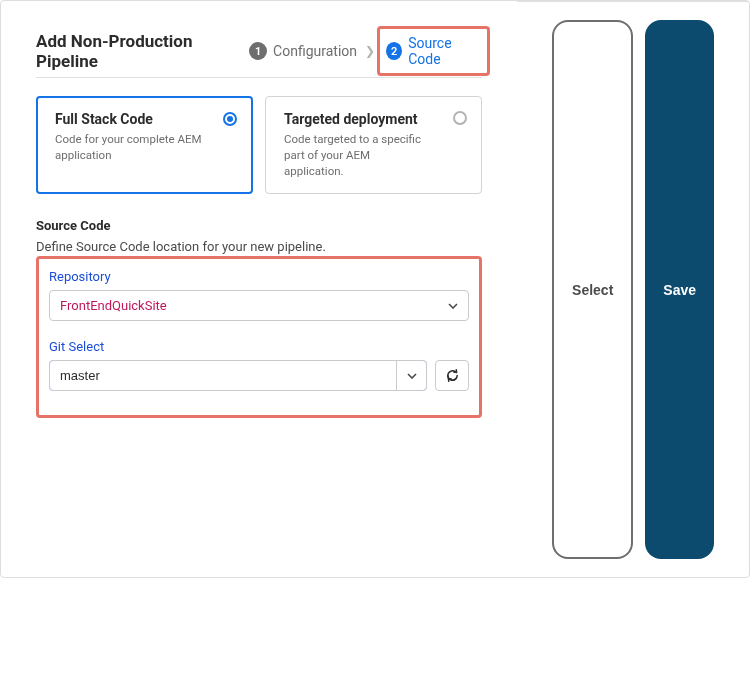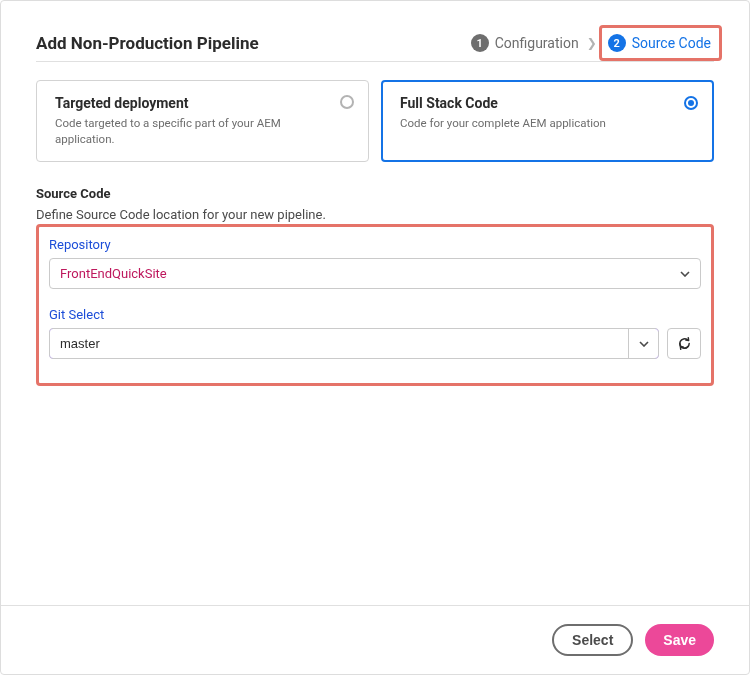--- a/index.html
+++ b/index.html
@@ -4,25 +4,25 @@
 <style>
   * { box-sizing: border-box; margin: 0; padding: 0; }
   body {
     font-family: -apple-system, BlinkMacSystemFont, "Segoe UI", Roboto, Arial, sans-serif;
     background: #fff;
     color: #2c2c2c;
     font-size: 13px;
   }
   .modal {
     width: 750px;
-    height: 675px;
+    height: 578px;
     border: 1px solid #ddd;
     border-radius: 4px;
     display: flex;
-    flex-direction: column;
+    flex-direction: row;
     background: #fff;
     position: relative;
   }
   .content {
     padding: 30px 35px 10px 35px;
     flex: 1;
     overflow: hidden;
   }
   .header-row {
     display: flex;
@@ -219,21 +219,21 @@
     font-weight: 600;
     cursor: pointer;
     border: none;
   }
   .btn-secondary {
     background: #fff;
     border: 2px solid #6e6e6e;
     color: #4b4b4b;
   }
   .btn-primary {
-    background: #ec4899;
+    background: #0c4a6e;
     color: #fff;
   }
   .field-block { margin-bottom: 18px; }
   svg { display: block; }
 </style>
 </head>
 <body>
 
 <div class="modal">
   <div class="content">
@@ -250,29 +250,29 @@
           <div class="step step-active">
             <span class="step-circle">2</span>
             <span class="step-label">Source Code</span>
           </div>
         </div>
       </div>
     </div>
 
 
     <div class="cards">
+      <div class="card selected">
+        <div class="card-title">Full Stack Code</div>
+        <div class="card-desc">Code for your complete AEM application</div>
+        <span class="radio checked"></span>
+      </div>
       <div class="card">
         <div class="card-title">Targeted deployment</div>
         <div class="card-desc">Code targeted to a specific part of your AEM application.</div>
         <span class="radio"></span>
-      </div>
-      <div class="card selected">
-        <div class="card-title">Full Stack Code</div>
-        <div class="card-desc">Code for your complete AEM application</div>
-        <span class="radio checked"></span>
       </div>
     </div>
 
     <div class="section-title">Source Code</div>
     <div class="section-desc">Define Source Code location for your new pipeline.</div>
 
     <div class="highlight-box">
 
       <div class="field-block">
         <label class="field-label">Repository</label>

